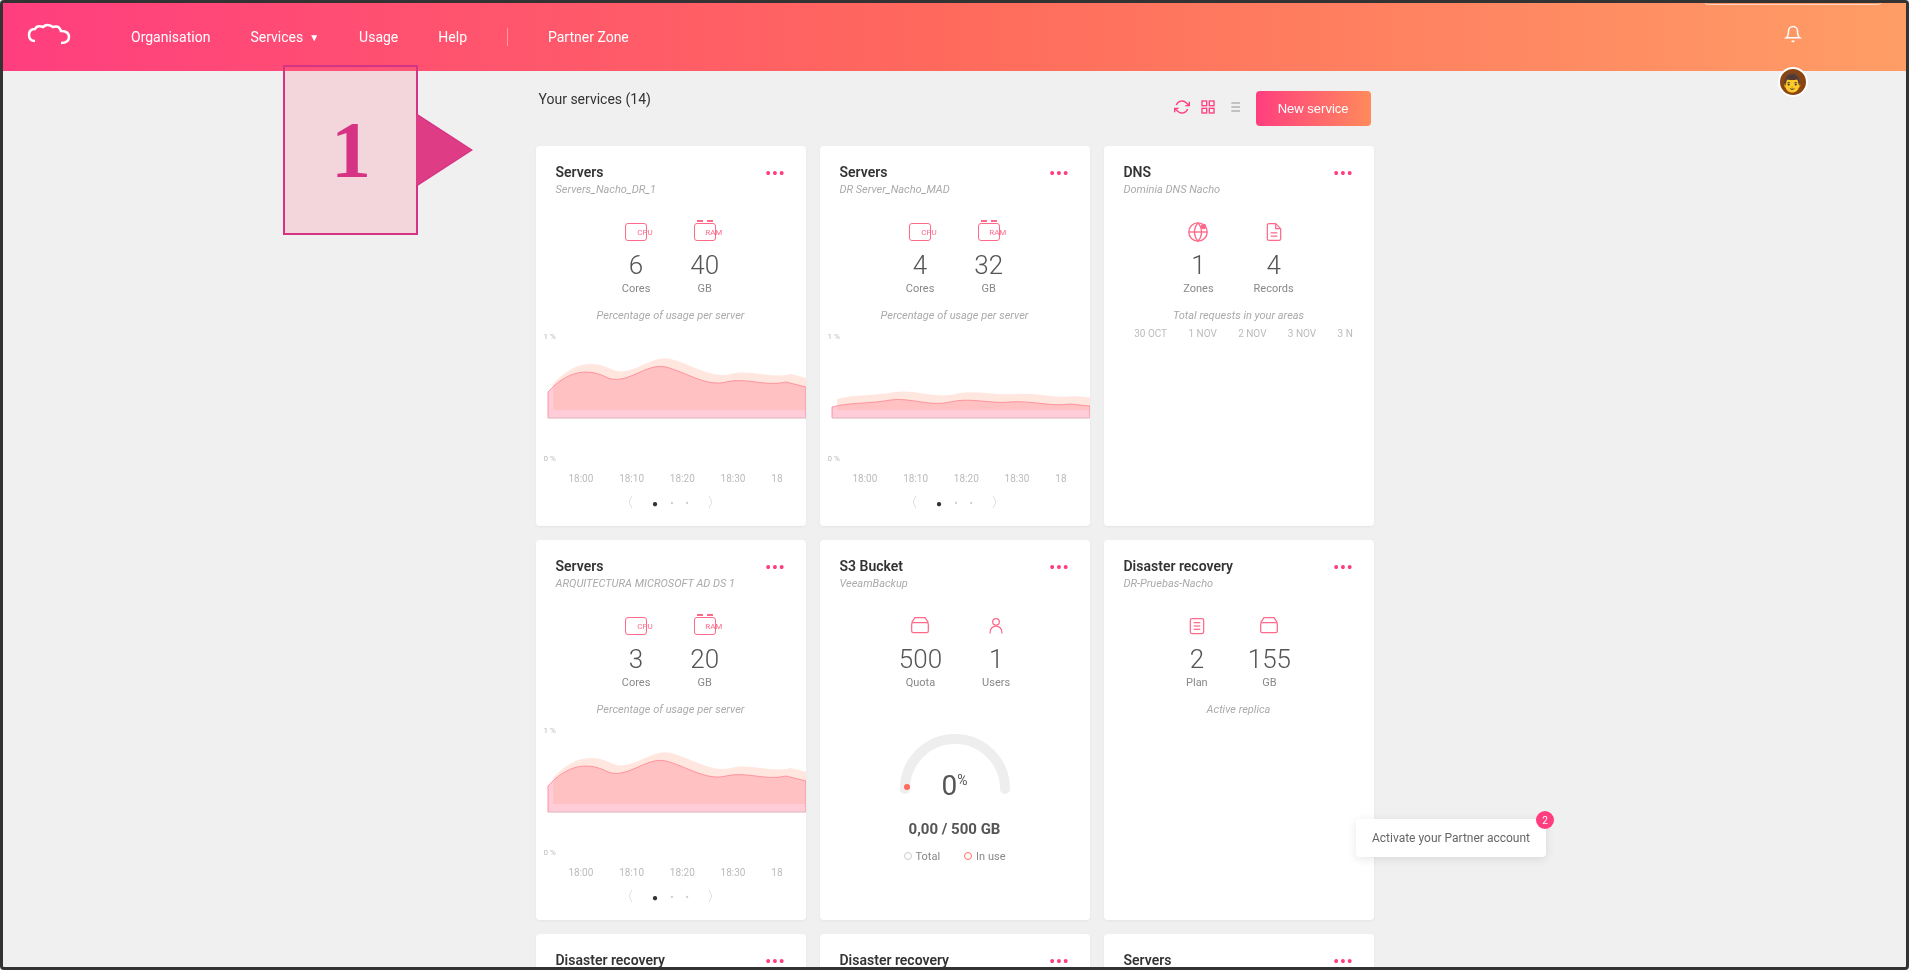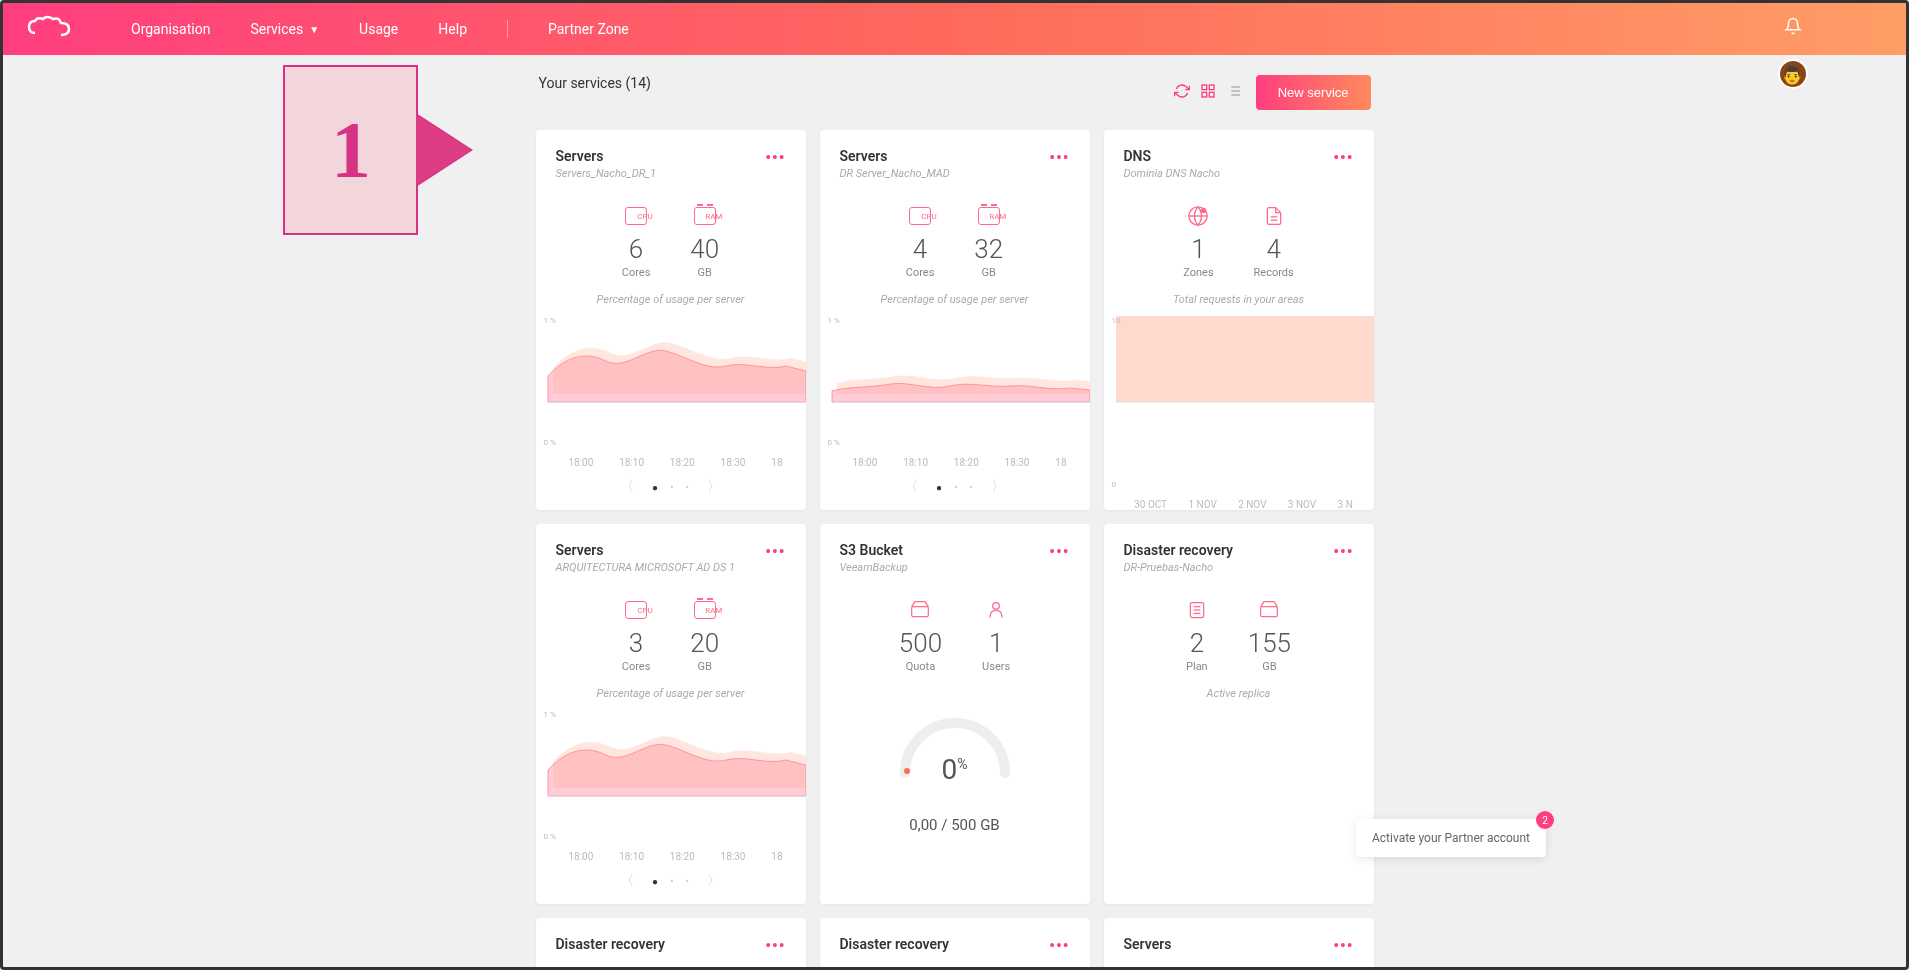--- a/index.html
+++ b/index.html
@@ -1,20 +1,20 @@
 <!DOCTYPE html>
 <html><head>
 <meta charset="utf-8">
 <style>
 * { margin: 0; padding: 0; box-sizing: border-box; }
 body { font-family: -apple-system, BlinkMacSystemFont, 'Segoe UI', Roboto, sans-serif; background: #f0f0f0; width: 1909px; height: 970px; overflow: hidden; position: relative; }
 
 .app-shell { position: absolute; top: 0; left: 0; right: 0; bottom: 0; border: 3px solid #333; border-radius: 4px; overflow: hidden; background: #f0f0f0; }
 
-.header { height: 52px; background: linear-gradient(90deg, #ff3e7f 0%, #ff6a5c 50%, #ff9d66 100%); display: flex; align-items: center; padding: 0 24px; color: #fff; }
+.header { height: 68px; background: linear-gradient(90deg, #ff3e7f 0%, #ff6a5c 50%, #ff9d66 100%); display: flex; align-items: center; padding: 0 24px; color: #fff; }
 .logo { margin-right: 60px; }
 .nav { display: flex; align-items: center; gap: 40px; font-size: 14px; }
 .nav-item { cursor: pointer; display: flex; align-items: center; gap: 6px; }
 .nav-sep { width: 1px; height: 18px; background: rgba(255,255,255,0.4); }
 .header-right { margin-left: auto; display: flex; align-items: center; gap: 20px; flex-direction: column; }
 .org-selector { border: 1px solid rgba(255,255,255,0.6); border-radius: 4px; padding: 6px 14px; font-size: 12px; display: flex; align-items: center; gap: 80px; cursor: pointer; }
 .bell { cursor: pointer; }
 .avatar { width: 30px; height: 30px; border-radius: 50%; background: #8B4513; border: 2px solid #fff; cursor: pointer; display:flex;align-items:center;justify-content:center;font-size:18px;}
 
 .content { padding: 20px 0 0 0; display:flex; justify-content:center; height: calc(100% - 52px); overflow-y: auto; }
@@ -47,21 +47,21 @@
 .chart-svg { display: block; width: 100%; }
 .xaxis { display: flex; justify-content: space-around; font-size: 10px; color: #bbb; padding: 6px 10px 0 20px; }
 .pager { display: flex; justify-content: center; align-items: center; gap: 18px; padding: 10px 0 14px 0; }
 .pager-arrow { color: #ccc; cursor: pointer; font-size: 14px;}
 .pager-dots { display: flex; gap: 12px; font-size: 10px; color: #ccc;}
 .pager-dots .active { color: #333; }
 
 .gauge-wrap { display: flex; justify-content: center; margin-top: 30px; }
 .gauge-text { text-align: center; font-size: 28px; color: #555; margin-top: -30px;}
 .gauge-sup { font-size: 14px; vertical-align: super;}
-.quota-text { text-align: center; font-size: 15px; color: #555; margin-top: 30px; font-weight: 400;}
+.quota-text { text-align: center; font-size: 15px; color: #555; margin-top: 18px; font-weight: 700;}
 .quota-legend { display:flex; justify-content:center; gap: 24px; font-size: 11px; color: #888; margin-top: 12px; padding-bottom: 16px;}
 .legend-dot { display:inline-block; width:8px; height:8px; border-radius:50%; border: 1px solid #ccc; margin-right: 4px;}
 .legend-dot.inuse { border-color: #ff6a5c; }
 
 .no-data { flex:1; display:flex; align-items:center; justify-content:center; font-size: 13px; color: #666; border-top: 1px solid #eee; margin-top: 30px;}
 
 .callout { position: absolute; top: 62px; left: 280px; width: 190px; height: 170px; z-index: 10; pointer-events: none;}
 .callout-box { width: 135px; height: 170px; background: rgba(255, 105, 140, 0.2); border: 2px solid #d63384; position:absolute; left:0; top:0;}
 .callout-arrow { position: absolute; left: 133px; top: 50px; width: 0; height: 0; border-top: 35px solid transparent; border-bottom: 35px solid transparent; border-left: 55px solid rgba(255,105,140,0.2);}
 .callout-arrow-border { position: absolute; left: 133px; top: 48px; width: 0; height: 0; border-top: 37px solid transparent; border-bottom: 37px solid transparent; border-left: 57px solid #d63384; z-index:-1;}
@@ -290,28 +290,20 @@
                     <polyline points="14 2 14 8 20 8"></polyline>
                     <line x1="8" y1="13" x2="16" y2="13"></line>
                     <line x1="8" y1="17" x2="16" y2="17"></line>
                   </svg>
                 </div>
                 <div class="stat-value">4</div>
                 <div class="stat-label">Records</div>
               </div>
             </div>
             <div class="card-legend">Total requests in your areas</div>
-            <div class="chart-area">
-              <span class="chart-ylabel" style="top:0">10</span>
-              <span class="chart-ylabel" style="bottom:4px">0</span>
-              <svg class="chart-svg" height="90" viewBox="0 0 270 90" preserveAspectRatio="none">
-                <rect x="12" y="0" width="258" height="86" fill="rgba(255,160,130,0.4)"></rect>
-                <line x1="12" y1="86" x2="270" y2="86" stroke="#ddd"></line>
-              </svg>
-            </div>
             <div class="xaxis">
               <span>30 OCT</span>
               <span>1 NOV</span>
               <span>2 NOV</span>
               <span>3 NOV</span>
               <span>3 N</span>
             </div>
           </div>
           <div class="card">
             <div class="card-header">
@@ -396,20 +388,24 @@
               </div>
             </div>
             <div class="gauge-wrap">
               <svg width="140" height="80" viewBox="0 0 140 80">
                 <path d="M20 70 A50 50 0 0 1 120 70" fill="none" stroke="#eee" stroke-width="10" stroke-linecap="round"></path>
                 <circle cx="22" cy="68" r="3" fill="#ff6a5c"></circle>
               </svg>
             </div>
             <div class="gauge-text">0<span class="gauge-sup">%</span></div>
             <div class="quota-text">0,00 / 500 GB</div>
+            <div class="quota-legend">
+              <span><span class="legend-dot"></span>Total</span>
+              <span><span class="legend-dot inuse"></span>In use</span>
+            </div>
           </div>
           <div class="card">
             <div class="card-header">
               <div>
                 <div class="card-title">Disaster recovery</div>
                 <div class="card-subtitle">DR-Pruebas-Nacho</div>
               </div>
               <div class="card-menu">•••</div>
             </div>
             <div class="stats">

